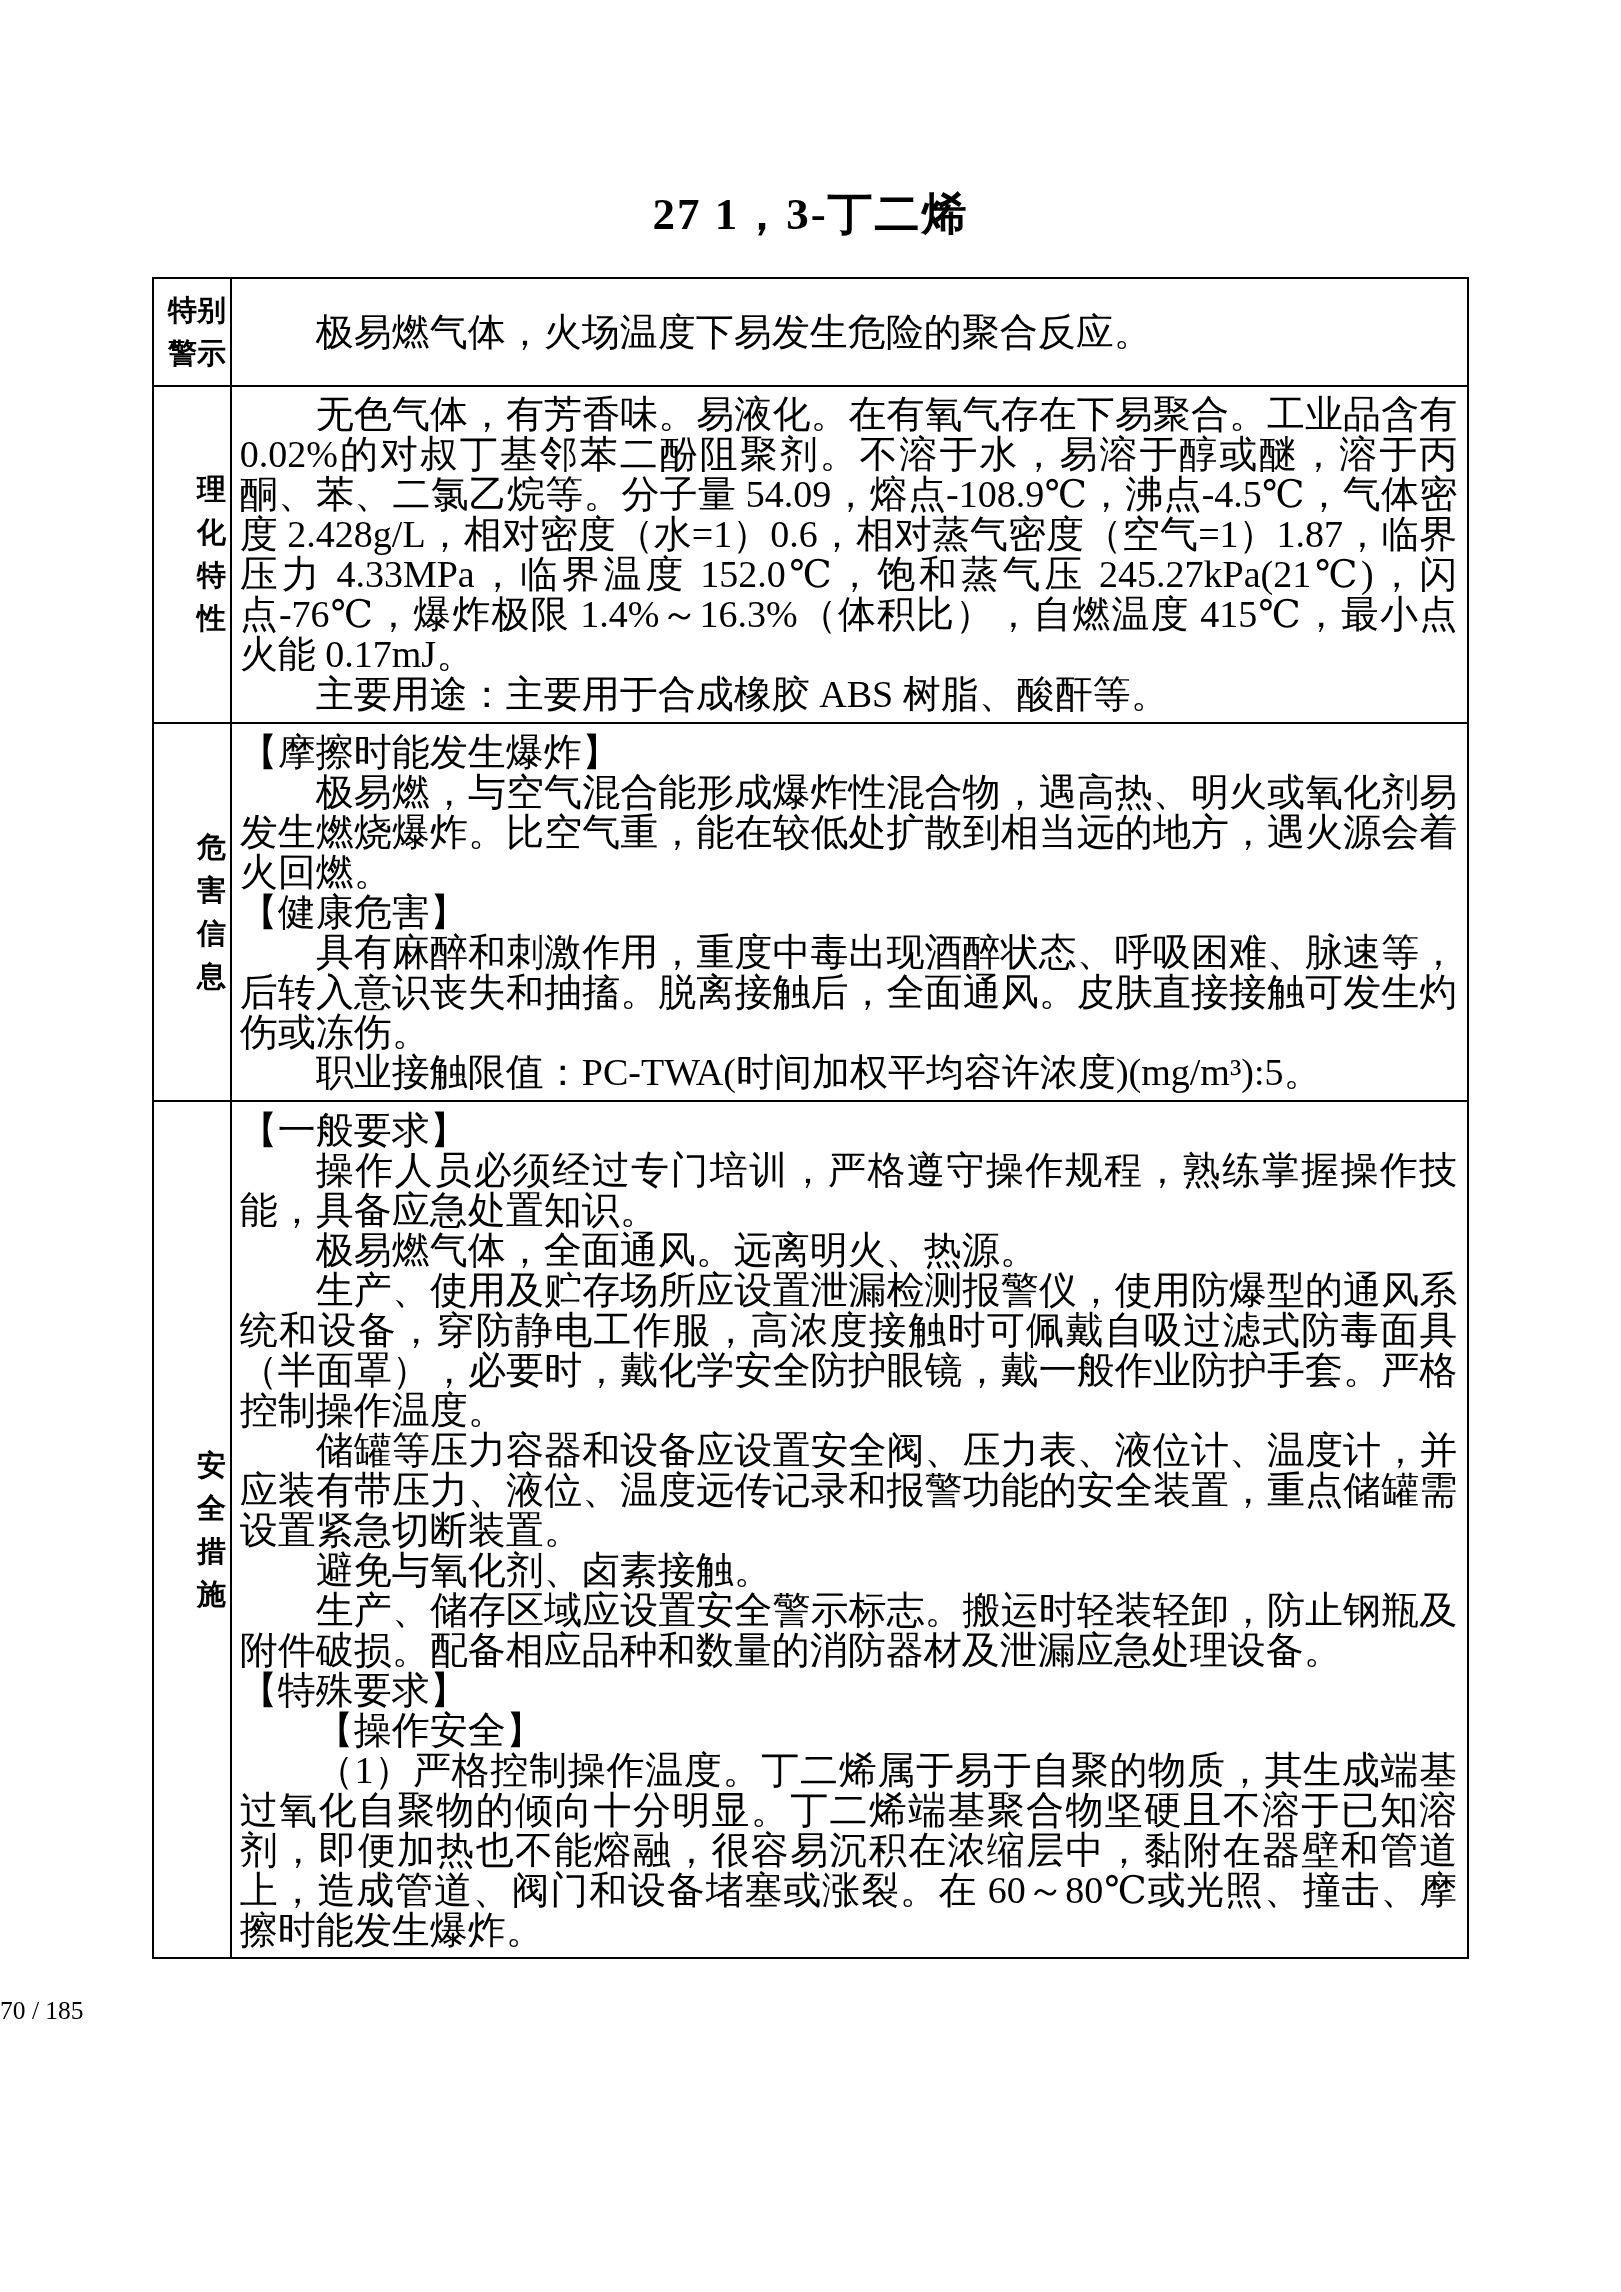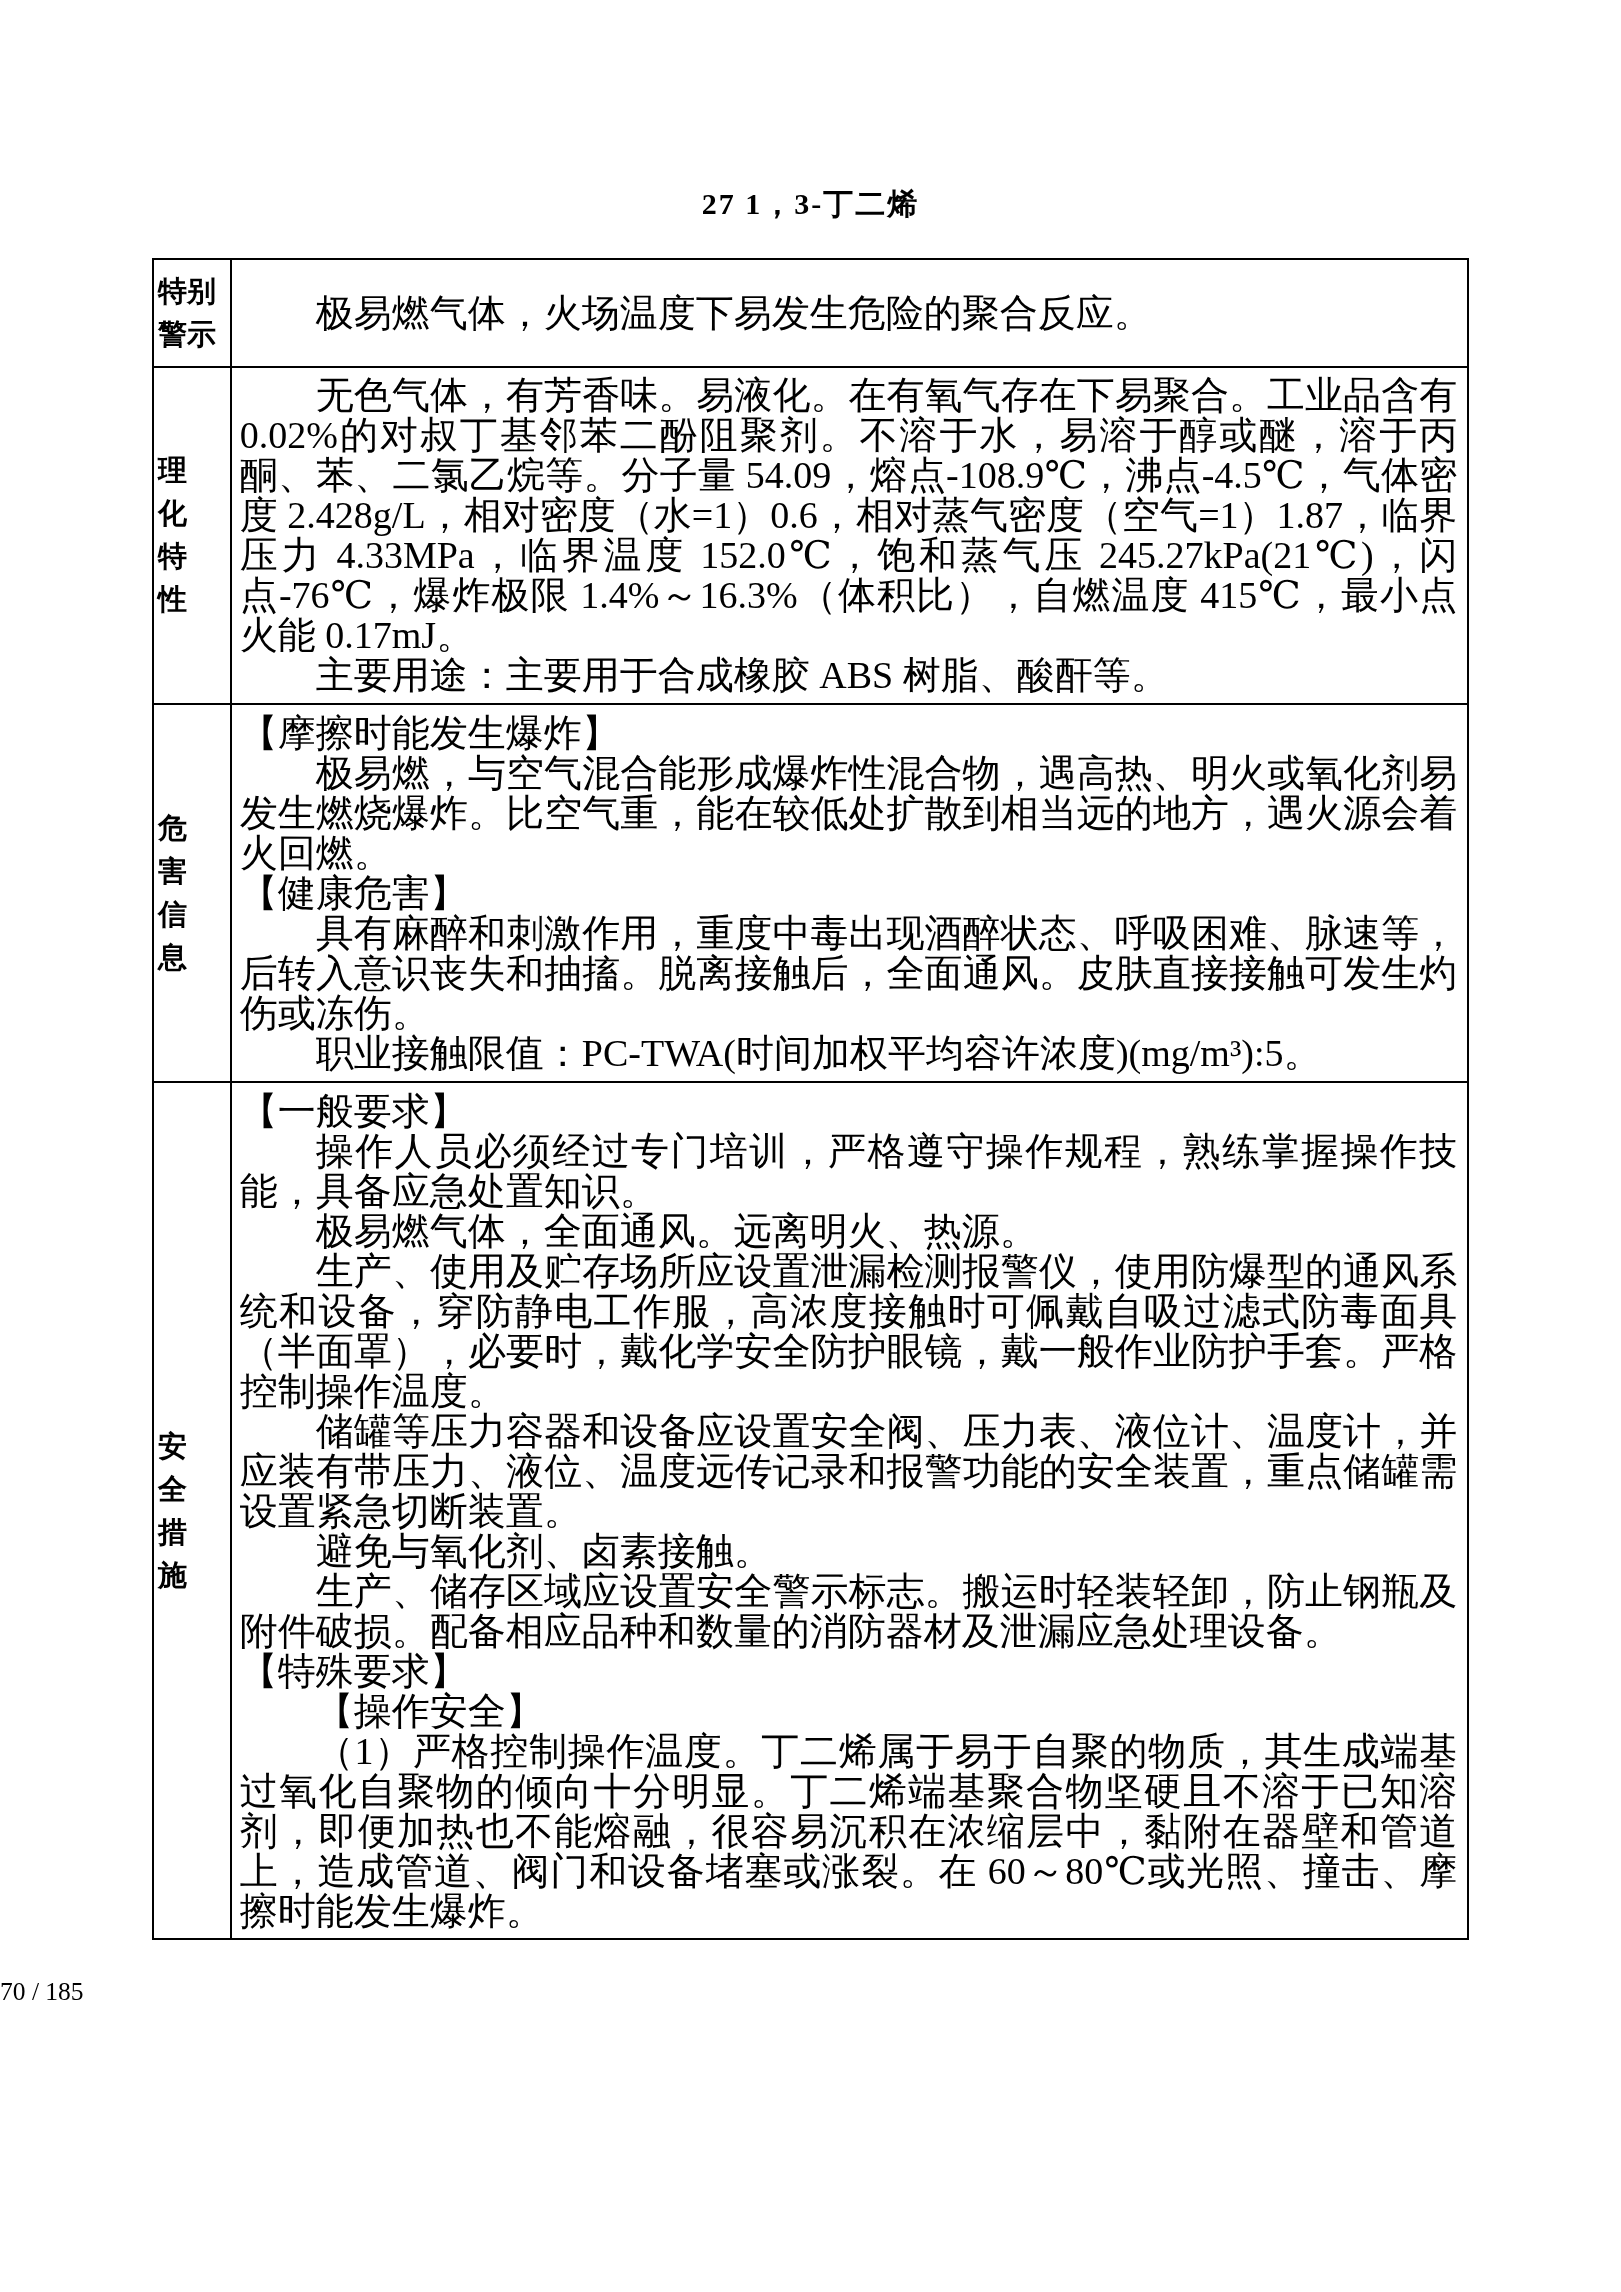--- a/index.html
+++ b/index.html
@@ -11,37 +11,37 @@
     color: #000000;
     position: relative;
   }
   .page {
     width: 1621px;
     min-height: 2293px;
     padding-top: 184px;
   }
   .doc-title {
     text-align: center;
-    font-size: 30px;
+    font-size: 45px;
     font-weight: bold;
     letter-spacing: 2px;
     margin-bottom: 33px;
   }
   table.sheet {
     width: 1317px;
     margin: 0 auto;
     border-collapse: collapse;
     table-layout: fixed;
   }
   table.sheet td {
     border: 2px solid #000000;
   }
   td.hdr {
     width: 78px;
-    text-align: left;
+    text-align: right;
     vertical-align: middle;
     font-weight: bold;
     font-size: 29px;
     line-height: 43px;
     padding: 9.8px 3.9px;
     border-radius: 8px;
   }
   td.content {
     vertical-align: middle;
     font-size: 38px;

